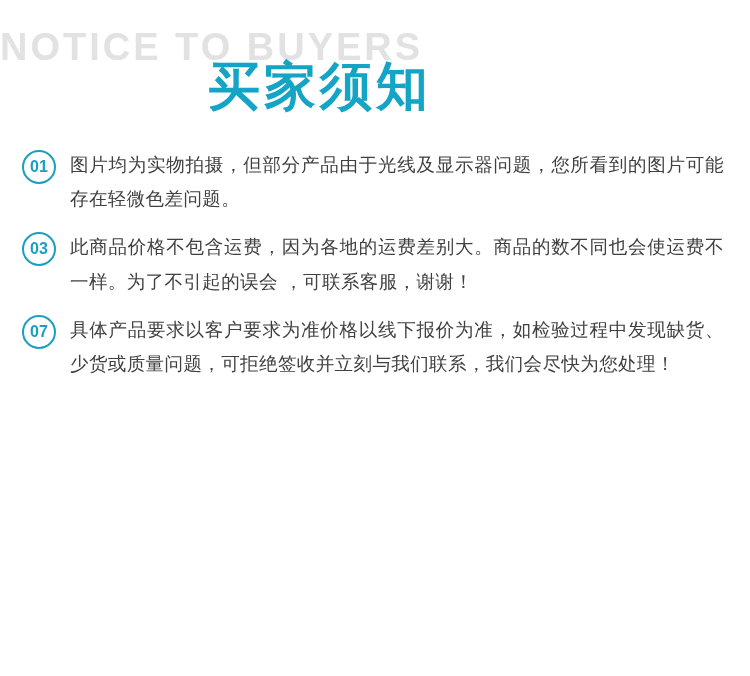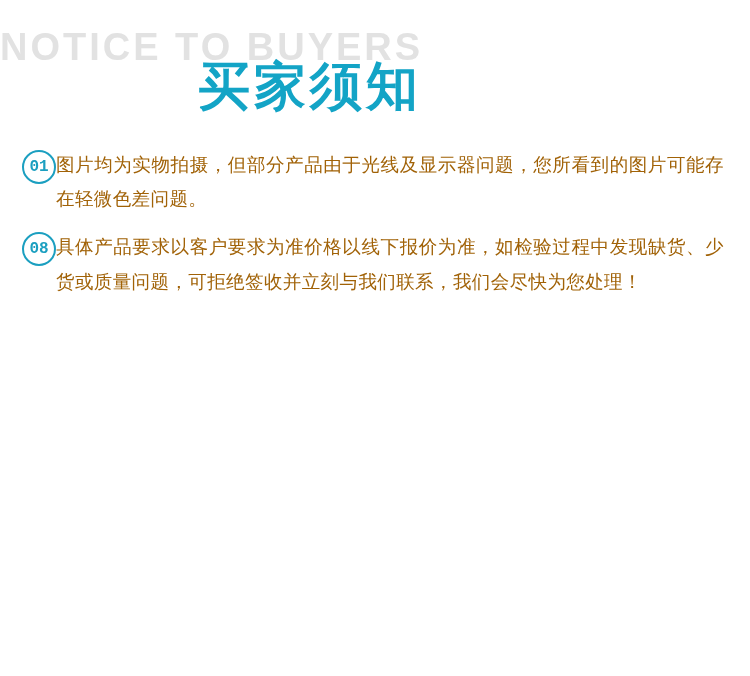--- a/index.html
+++ b/index.html
@@ -36,21 +36,21 @@
     font-weight: bold;
     letter-spacing: 3px;
     color: #e2e2e2;
     font-family: "Liberation Sans", sans-serif;
     user-select: none;
     white-space: nowrap;
   }
   .main-title {
     position: absolute;
     top: 52px;
-    left: 0;
+    left: 10px;
     width: 620px;
     text-align: center;
     font-size: 52px;
     font-weight: bold;
     color: #13a4c6;
     letter-spacing: 4px;
     font-family: Liberation Mono, monospace;
     white-space: nowrap;
   }
 
@@ -71,27 +71,28 @@
     border-radius: 50%;
     border: 2px solid #1b9fc0;
     color: #1b9fc0;
     font-size: 16px;
     font-weight: bold;
     display: flex;
     align-items: center;
     justify-content: center;
     box-sizing: border-box;
     margin-top: 2px;
-    font-family: Liberation Mono, monospace;
+    font-family: Liberation Sans, sans-serif;
   }
   .notice-text {
     flex: 1 1 auto;
+    margin-left: 14px;
     font-size: 18.5px;
     line-height: 1.85;
-    color: #a16207;
+    color: #404040;
     font-family: "DejaVu Sans", sans-serif;
     letter-spacing: 0.4px;
     text-align: justify;
   }
   .notice-text.italic {
     font-style: italic;
   }
 </style>
 </head>
 <body>
@@ -104,20 +105,24 @@
   </div>
 
   <div class="notice-list">
 
     <div class="notice-item">
       <div class="num-badge">01</div>
       <div class="notice-text">图片均为实物拍摄，但部分产品由于光线及显示器问题，您所看到的图片可能存在轻微色差问题。</div>
     </div>
 
 
+    <div class="notice-item">
+      <div class="num-badge">03</div>
+      <div class="notice-text">此商品价格不包含运费，因为各地的运费差别大。商品的数不同也会使运费不一样。为了不引起的误会 ，可联系客服，谢谢！</div>
+    </div>
 
     <div class="notice-item">
-      <div class="num-badge">08</div>
+      <div class="num-badge">07</div>
       <div class="notice-text">具体产品要求以客户要求为准价格以线下报价为准，如检验过程中发现缺货、少货或质量问题，可拒绝签收并立刻与我们联系，我们会尽快为您处理！</div>
     </div>
 
   </div>
 </div>
 
 </body></html>

